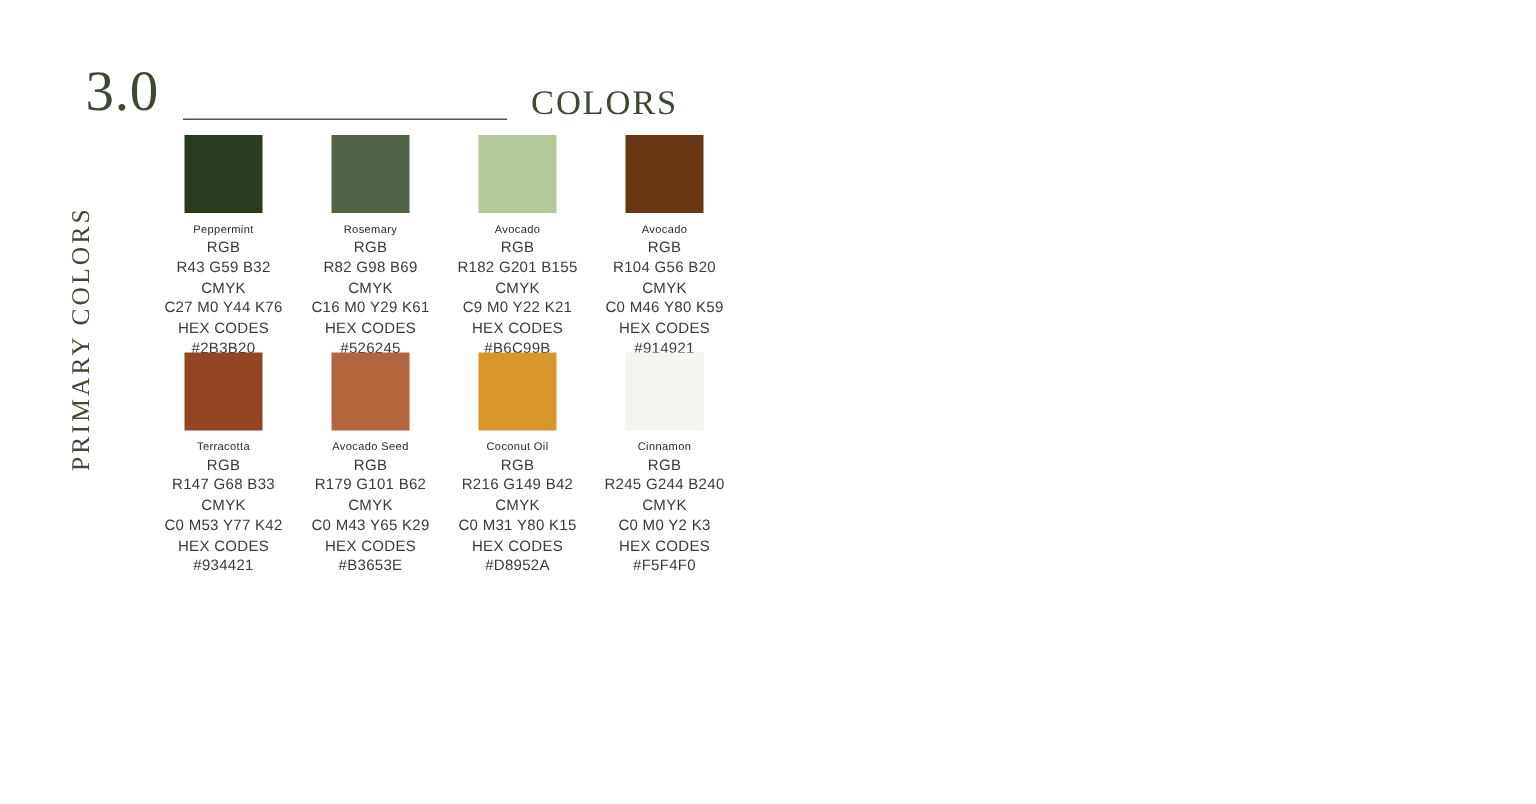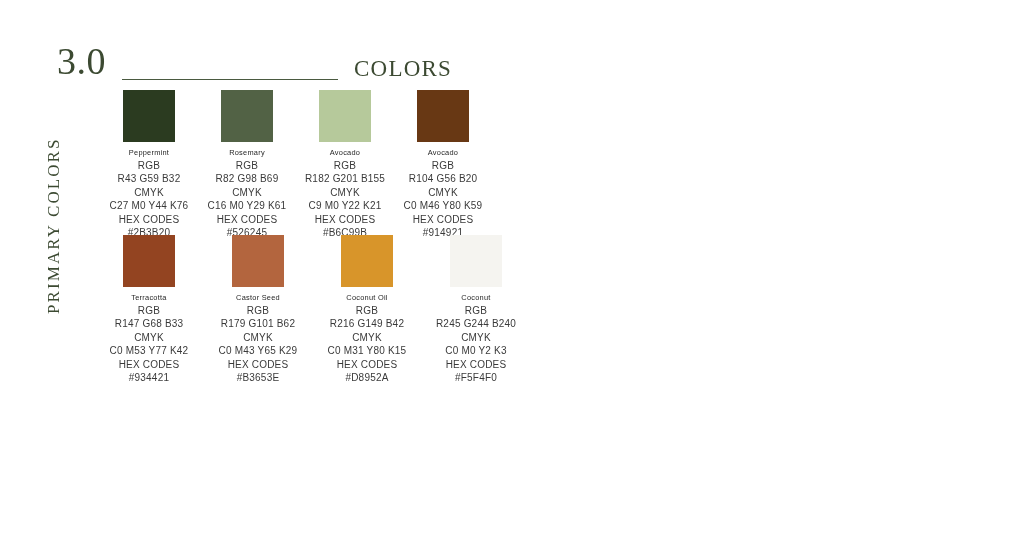--- a/index.html
+++ b/index.html
@@ -68,21 +68,21 @@
     text-transform: uppercase;
     line-height: 1;
   }
 
   
   .swatch-row {
     position: absolute;
     display: flex;
   }
   #primary-row-1 { left: 100px; top: 90px;  }
-  #primary-row-2 { left: 100px; top: 235px; gap: 11px; }
+  #primary-row-2 { left: 100px; top: 235px; }
 
   #primary-row-1 .swatch-cell,
   #primary-row-2 .swatch-cell { width: 98px; margin-right: 0px; text-align: center; }
 
   .swatch-cell { text-align: center; }
 
   .chip {
     width: 52px;
     height: 52px;
     margin: 0 auto 7px auto;
@@ -172,41 +172,41 @@
         <div class="sw-name">Terracotta</div>
         <div class="sw-key">RGB</div>
         <div class="sw-val">R147 G68 B33</div>
         <div class="sw-key">CMYK</div>
         <div class="sw-val">C0 M53 Y77 K42</div>
         <div class="sw-key">HEX CODES</div>
         <div class="sw-val">#934421</div>
       </div>
       <div class="swatch-cell">
         <span class="chip" style="background: rgb(179, 101, 62);"></span>
-        <div class="sw-name">Castor Seed</div>
+        <div class="sw-name">Avocado Seed</div>
         <div class="sw-key">RGB</div>
         <div class="sw-val">R179 G101 B62</div>
         <div class="sw-key">CMYK</div>
         <div class="sw-val">C0 M43 Y65 K29</div>
         <div class="sw-key">HEX CODES</div>
         <div class="sw-val">#B3653E</div>
       </div>
       <div class="swatch-cell">
         <span class="chip" style="background: rgb(216, 149, 42);"></span>
         <div class="sw-name">Coconut Oil</div>
         <div class="sw-key">RGB</div>
         <div class="sw-val">R216 G149 B42</div>
         <div class="sw-key">CMYK</div>
         <div class="sw-val">C0 M31 Y80 K15</div>
         <div class="sw-key">HEX CODES</div>
         <div class="sw-val">#D8952A</div>
       </div>
       <div class="swatch-cell">
         <span class="chip" style="background: rgb(245, 244, 240);"></span>
-        <div class="sw-name">Coconut</div>
+        <div class="sw-name">Cinnamon</div>
         <div class="sw-key">RGB</div>
         <div class="sw-val">R245 G244 B240</div>
         <div class="sw-key">CMYK</div>
         <div class="sw-val">C0 M0 Y2 K3</div>
         <div class="sw-key">HEX CODES</div>
         <div class="sw-val">#F5F4F0</div>
       </div>
     </div>
 </div>
 

